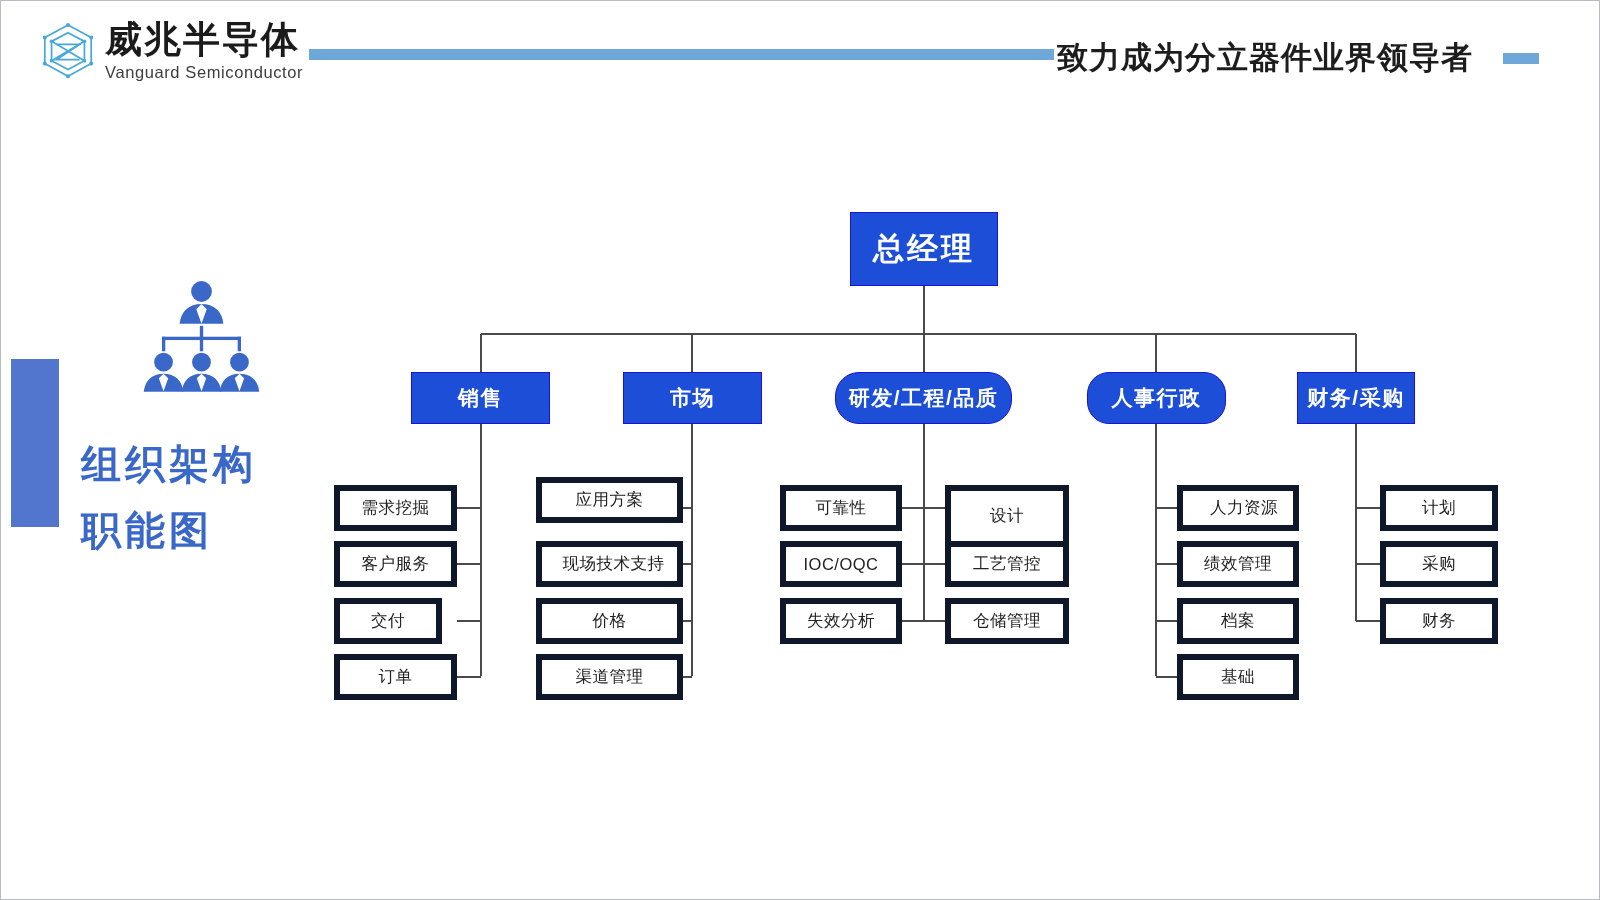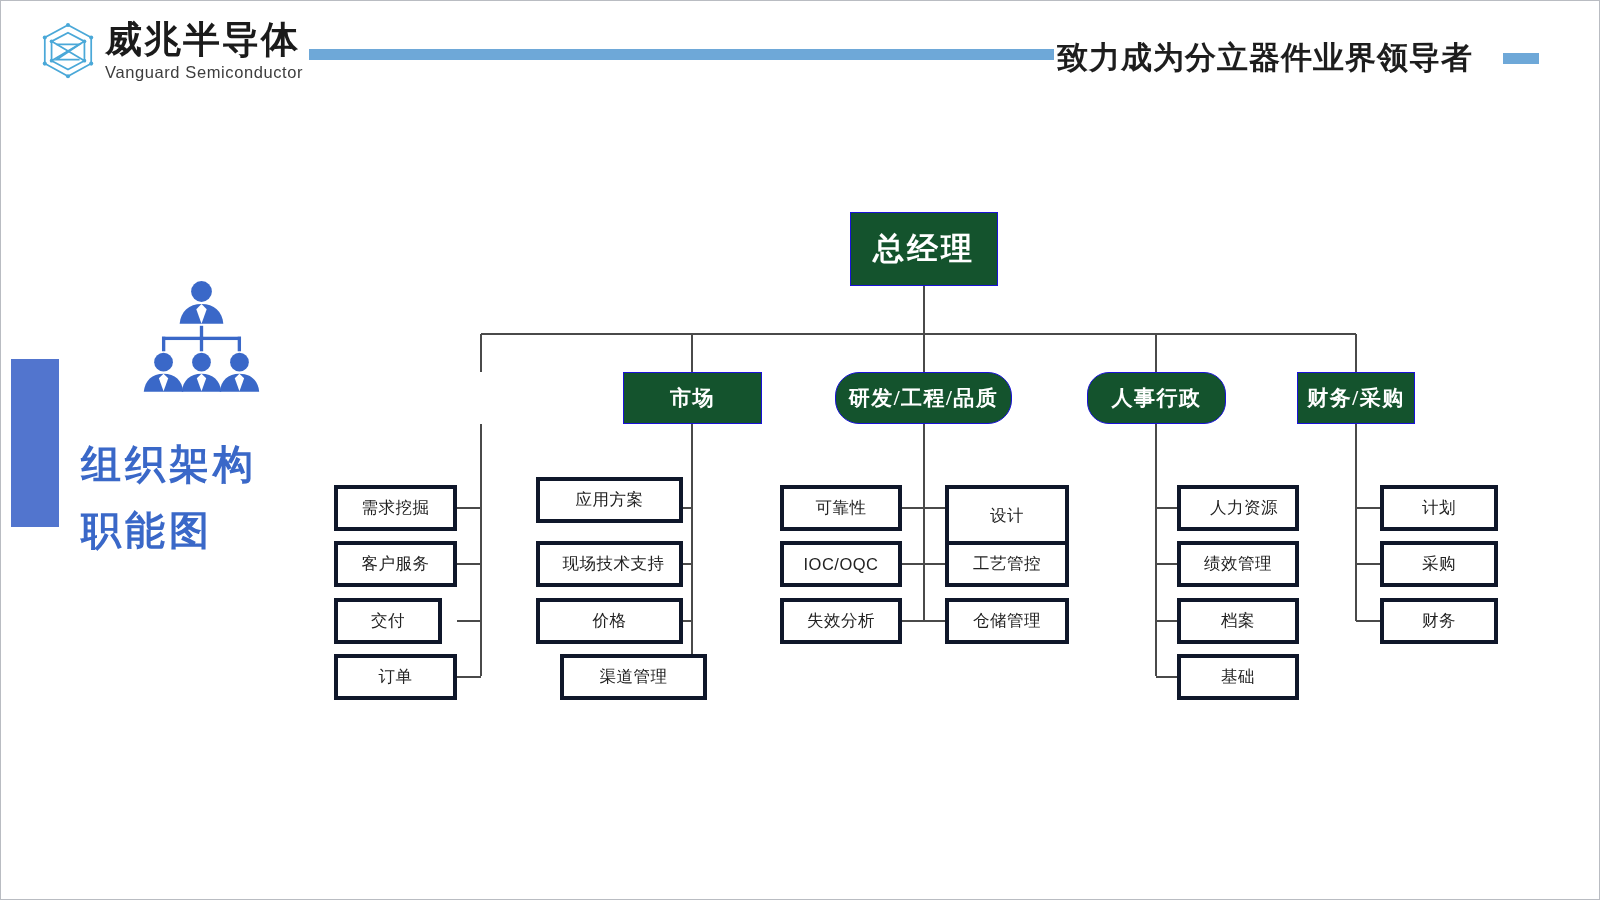--- a/index.html
+++ b/index.html
@@ -132,37 +132,36 @@
   }
   .node {
     position: absolute;
     box-sizing: border-box;
     display: flex;
     align-items: center;
     justify-content: center;
     text-align: center;
   }
   .node-root, .node-dept {
-    background: #14532d;
+    background: #1d4ed8;
     color: #ffffff;
     font-weight: bold;
     border: 1px solid #1a12d8;
-    font-family: Liberation Serif, serif;
   }
   .node-root {
     font-size: 31px;
     letter-spacing: 3px;
   }
   .node-dept {
     font-size: 21px;
     letter-spacing: 1.5px;
   }
   .node-leaf {
     background: #ffffff;
-    border: 4px solid #0f172a;
+    border: 6px solid #0f172a;
     color: #222222;
     font-size: 16.5px;
     letter-spacing: 0.5px;
   }
 </style>
 </head>
 <body>
 
 <div class="slide">
 
@@ -276,34 +275,35 @@
 
         <path d="M1355,423 L1355,620"></path>
         <path d="M1355,507 L1380,507"></path>
         <path d="M1355,563 L1380,563"></path>
         <path d="M1355,620 L1380,620"></path>
       </g>
     </svg>
 
     <div class="node node-root" style="left:849px; top:211px; width:148px; height:74px;">总经理</div>
 
+    <div class="node node-dept" style="left:410px; top:371px; width:139px; height:52px;">销售</div>
     <div class="node node-dept" style="left:622px; top:371px; width:139px; height:52px;">市场</div>
     <div class="node node-dept" style="left:834px; top:371px; width:177px; height:52px;border-radius:24px;">研发/工程/品质</div>
     <div class="node node-dept" style="left:1086px; top:371px; width:139px; height:52px;border-radius:22px;">人事行政</div>
     <div class="node node-dept" style="left:1296px; top:371px; width:118px; height:52px;">财务/采购</div>
 
     <div class="node node-leaf" style="left:333px; top:484px; width:123px; height:46px;">需求挖掘</div>
     <div class="node node-leaf" style="left:333px; top:540px; width:123px; height:46px;">客户服务</div>
     <div class="node node-leaf" style="left:333px; top:597px; width:108px; height:46px;">交付</div>
     <div class="node node-leaf" style="left:333px; top:653px; width:123px; height:46px;">订单</div>
 
     <div class="node node-leaf" style="left:535px; top:476px; width:147px; height:46px;">应用方案</div>
     <div class="node node-leaf" style="left:535px; top:540px; width:147px; height:46px;padding-left:8px;">现场技术支持</div>
     <div class="node node-leaf" style="left:535px; top:597px; width:147px; height:46px;">价格</div>
-    <div class="node node-leaf" style="left:535px; top:653px; width:147px; height:46px;margin-left:24px;">渠道管理</div>
+    <div class="node node-leaf" style="left:535px; top:653px; width:147px; height:46px;">渠道管理</div>
 
     <div class="node node-leaf" style="left:779px; top:484px; width:122px; height:46px;">可靠性</div>
     <div class="node node-leaf" style="left:779px; top:540px; width:122px; height:46px;">IOC/OQC</div>
     <div class="node node-leaf" style="left:779px; top:597px; width:122px; height:46px;">失效分析</div>
 
     <div class="node node-leaf" style="left:944px; top:484px; width:124px; height:62px;">设计</div>
     <div class="node node-leaf" style="left:944px; top:540px; width:124px; height:46px;">工艺管控</div>
     <div class="node node-leaf" style="left:944px; top:597px; width:124px; height:46px;">仓储管理</div>
 
     <div class="node node-leaf" style="left:1176px; top:484px; width:122px; height:46px;padding-left:12px;">人力资源</div>

